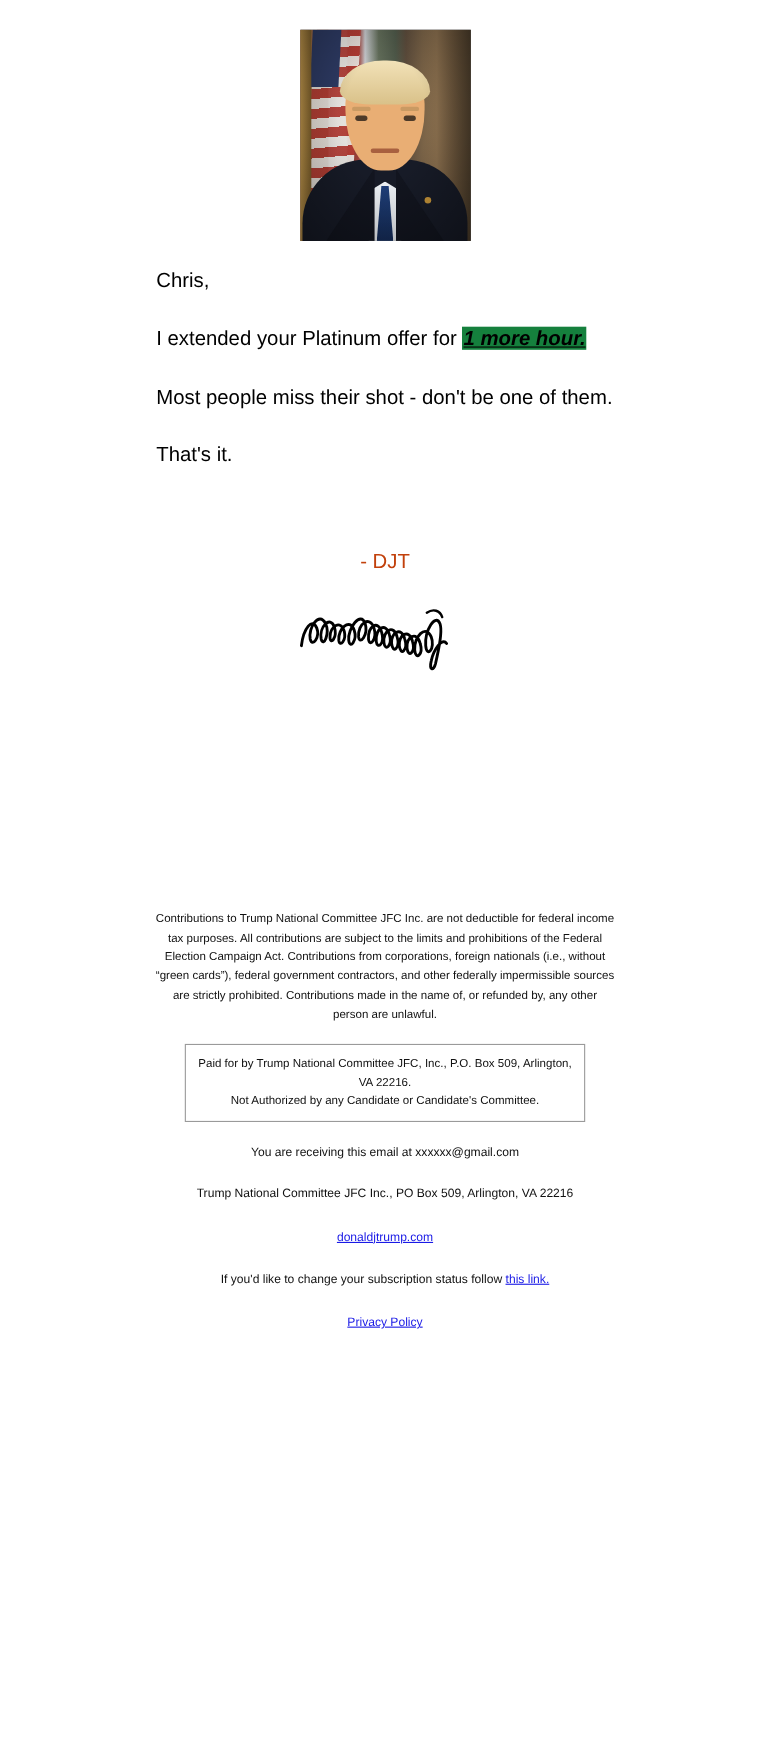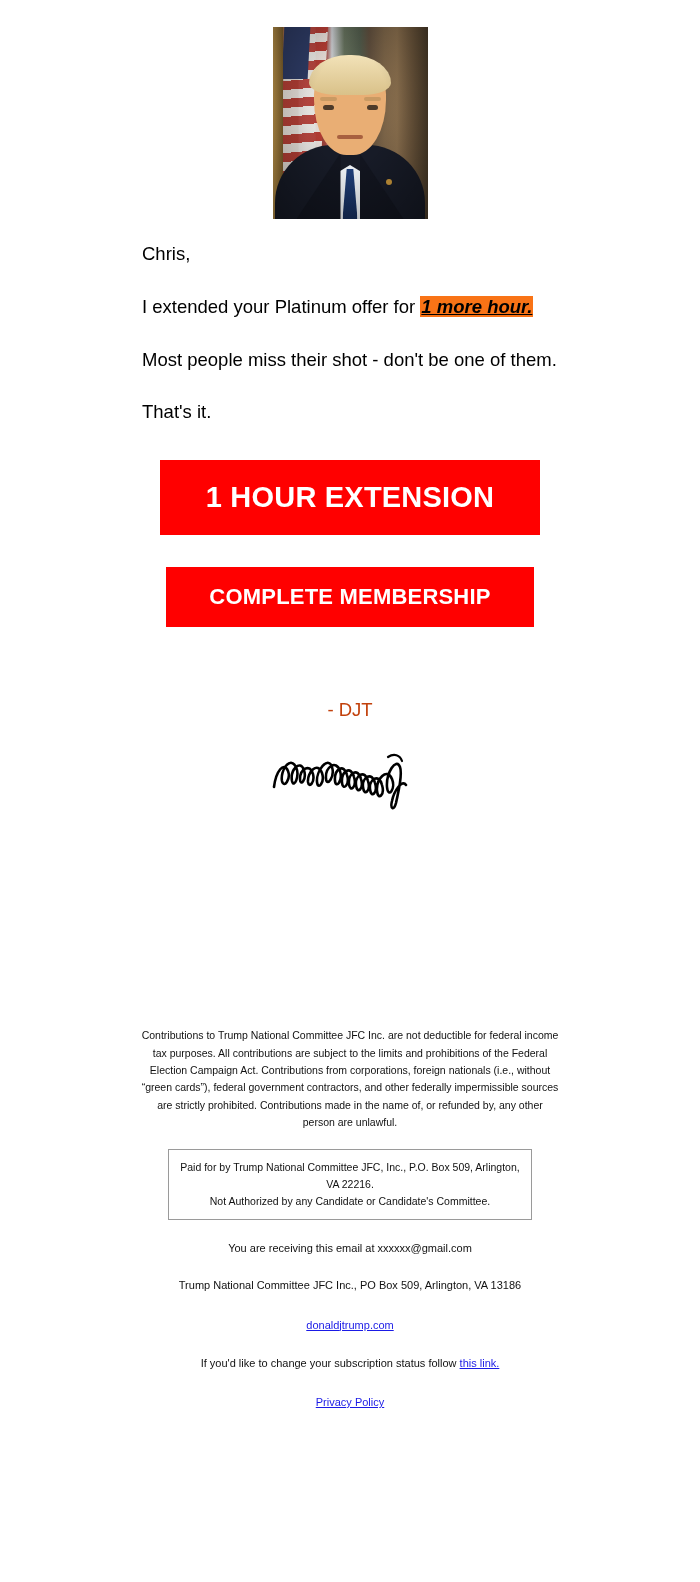--- a/index.html
+++ b/index.html
@@ -164,21 +164,21 @@
     padding: 0 72px;
     margin-top: 18px;
   }
   .para {
     font-size: 18.5px;
     line-height: 1.45;
     margin: 0 0 26px 0;
     color: #000;
   }
   .hl {
-    background: #f97316;
+    background: #15803d;
     font-weight: bold;
     font-style: italic;
     text-decoration: underline;
     padding: 0 1px;
   }
   .quote-block {
     margin-top: 38px;
   }
   .q-italic { font-style: italic; }
   .red-bold {
@@ -296,24 +296,20 @@
 
     <p class="para"><span>I extended your Platinum offer for </span><span class="hl">1 more hour.</span></p>
 
     <p class="para">Most people miss their shot - don't be one of them.</p>
 
     <p class="para">That's it.</p>
 
 
   </div>
 
-  <div class="cta-area">
-    <a class="btn btn-primary" href="#">1 HOUR EXTENSION</a>
-    <a class="btn btn-secondary" href="#">COMPLETE MEMBERSHIP</a>
-  </div>
 
   <div class="signoff">- DJT</div>
 
   <div class="signature">
     <svg width="160" height="78" viewBox="0 0 160 78" fill="none" xmlns="http://www.w3.org/2000/svg" aria-hidden="true">
       <path d="M4 50 C6 34, 14 24, 18 34 C21 42, 14 52, 12 44 C10 34, 20 18, 26 30 C30 39, 24 52, 22 44 C20 33, 30 22, 34 33 C37 43, 30 50, 30 42 C30 32, 40 26, 43 37 C45 45, 39 52, 38 45 C37 35, 48 24, 52 36 C55 45, 48 54, 47 45 C46 34, 58 18, 62 30 C65 40, 57 50, 56 42 C55 30, 66 22, 70 34 C73 44, 66 52, 65 44 C64 32, 74 26, 77 38 C80 48, 73 54, 72 46 C71 34, 81 28, 84 40 C87 50, 80 56, 79 47 C78 36, 88 30, 91 42 C94 52, 87 58, 86 48 C85 38, 95 32, 98 44 C101 54, 94 60, 93 50 C92 40, 102 34, 105 46 C108 56, 101 62, 100 52 C99 42, 109 36, 112 48 C115 58, 108 64, 107 54 C106 42, 117 30, 122 42 C126 52, 118 62, 117 50 C116 36, 126 20, 130 30 C133 38, 128 56, 126 66 C124 74, 120 72, 122 64 C124 54, 132 42, 136 48" stroke="#000000" stroke-width="2.6" stroke-linecap="round" stroke-linejoin="round"></path>
       <path d="M118 20 C124 16, 130 18, 132 24" stroke="#000000" stroke-width="2.2" stroke-linecap="round"></path>
     </svg>
   </div>
 
@@ -323,21 +319,21 @@
 
     <p class="disclaimer">Contributions to Trump National Committee JFC Inc. are not deductible for federal income tax purposes. All contributions are subject to the limits and prohibitions of the Federal Election Campaign Act. Contributions from corporations, foreign nationals (i.e., without “green cards”), federal government contractors, and other federally impermissible sources are strictly prohibited. Contributions made in the name of, or refunded by, any other person are unlawful.</p>
 
     <div class="paidfor">
       <div>Paid for by Trump National Committee JFC, Inc., P.O. Box 509, Arlington, VA 22216.</div>
       <div>Not Authorized by any Candidate or Candidate's Committee.</div>
     </div>
 
     <p class="footline">You are receiving this email at xxxxxx@gmail.com</p>
 
-    <p class="footline">Trump National Committee JFC Inc., PO Box 509, Arlington, VA 13186</p>
+    <p class="footline">Trump National Committee JFC Inc., PO Box 509, Arlington, VA 22216</p>
 
     <div class="footer-link-row">
       <a class="flink" href="#">donaldjtrump.com</a>
     </div>
 
     <p class="footline"><span>If you'd like to change your subscription status follow </span><a class="flink" href="#">this link.</a></p>
 
     <div class="privacy-row">
       <a class="flink" href="#">Privacy Policy</a>
     </div>

